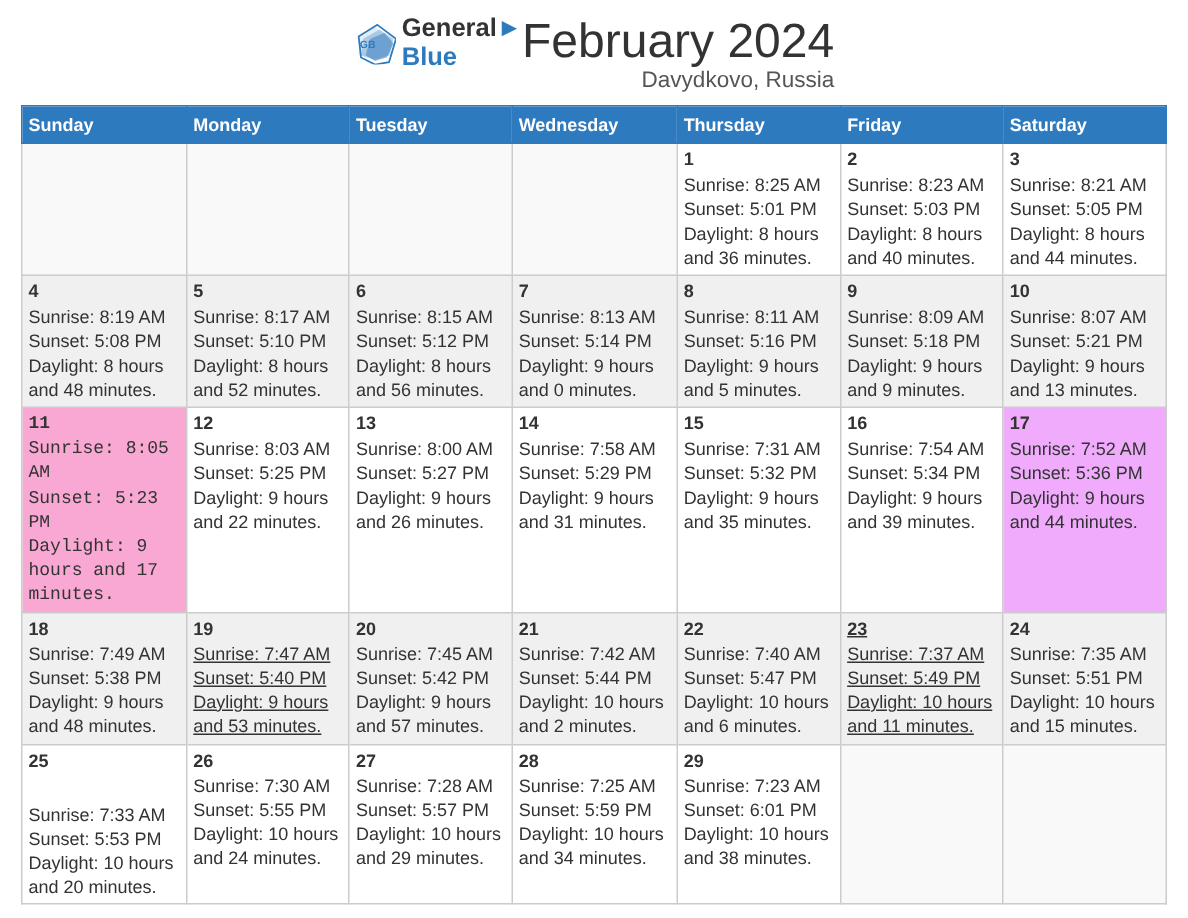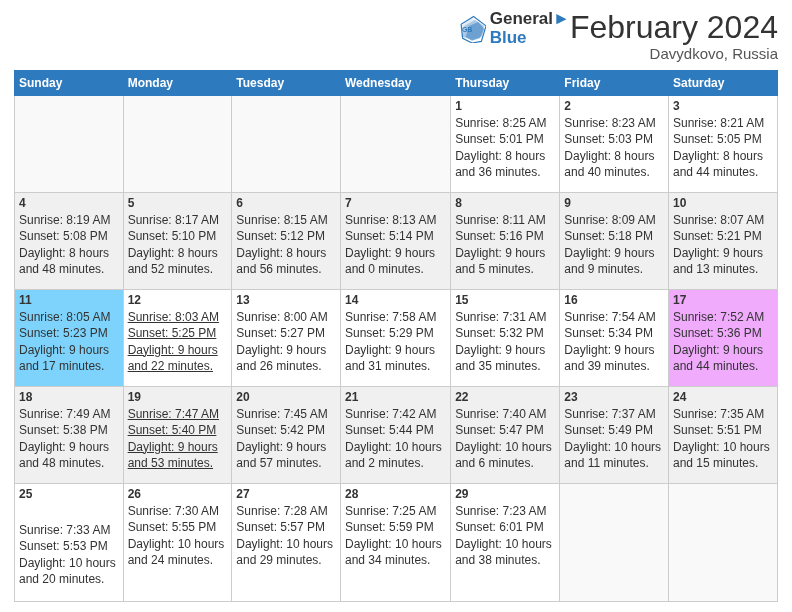--- a/index.html
+++ b/index.html
@@ -12,21 +12,21 @@
     }
     .page {
       width: 792px;
       height: 612px;
       padding: 10px 14px 10px 14px;
       display: flex;
       flex-direction: column;
     }
     .header {
       display: flex;
-      justify-content: flex-end;
+      justify-content: center;
       align-items: flex-start;
       margin-bottom: 8px;
     }
     .logo {
       display: flex;
       align-items: center;
       gap: 4px;
     }
     .logo-icon {
       width: 28px;
@@ -185,29 +185,29 @@
 Daylight: 9 hours and 9 minutes.</div>
           </td>
           <td style="background: rgb(240, 240, 240);">
             <span class="cell-day">10</span>
             <div class="cell-info" style="white-space: pre-line;">Sunrise: 8:07 AM
 Sunset: 5:21 PM
 Daylight: 9 hours and 13 minutes.</div>
           </td>
         </tr>
         <tr>
-          <td style="background: #7dd3fc;">
+          <td style="background: #f9a8d4; font-family: Liberation Mono, monospace;">
             <span class="cell-day">11</span>
             <div class="cell-info" style="white-space: pre-line;">Sunrise: 8:05 AM
 Sunset: 5:23 PM
 Daylight: 9 hours and 17 minutes.</div>
           </td>
           <td style="background: rgb(255, 255, 255);">
             <span class="cell-day">12</span>
-            <div class="cell-info" style="white-space: pre-line; text-decoration: underline;">Sunrise: 8:03 AM
+            <div class="cell-info" style="white-space: pre-line;">Sunrise: 8:03 AM
 Sunset: 5:25 PM
 Daylight: 9 hours and 22 minutes.</div>
           </td>
           <td style="background: rgb(255, 255, 255);">
             <span class="cell-day">13</span>
             <div class="cell-info" style="white-space: pre-line;">Sunrise: 8:00 AM
 Sunset: 5:27 PM
 Daylight: 9 hours and 26 minutes.</div>
           </td>
           <td style="background: rgb(255, 255, 255);">
@@ -259,21 +259,21 @@
             <div class="cell-info" style="white-space: pre-line;">Sunrise: 7:42 AM
 Sunset: 5:44 PM
 Daylight: 10 hours and 2 minutes.</div>
           </td>
           <td style="background: rgb(240, 240, 240);">
             <span class="cell-day">22</span>
             <div class="cell-info" style="white-space: pre-line;">Sunrise: 7:40 AM
 Sunset: 5:47 PM
 Daylight: 10 hours and 6 minutes.</div>
           </td>
-          <td style="background: rgb(240, 240, 240);">
+          <td style="background: rgb(240, 240, 240); text-decoration: underline;">
             <span class="cell-day">23</span>
             <div class="cell-info" style="white-space: pre-line;">Sunrise: 7:37 AM
 Sunset: 5:49 PM
 Daylight: 10 hours and 11 minutes.</div>
           </td>
           <td style="background: rgb(240, 240, 240);">
             <span class="cell-day">24</span>
             <div class="cell-info" style="white-space: pre-line;">Sunrise: 7:35 AM
 Sunset: 5:51 PM
 Daylight: 10 hours and 15 minutes.</div>

